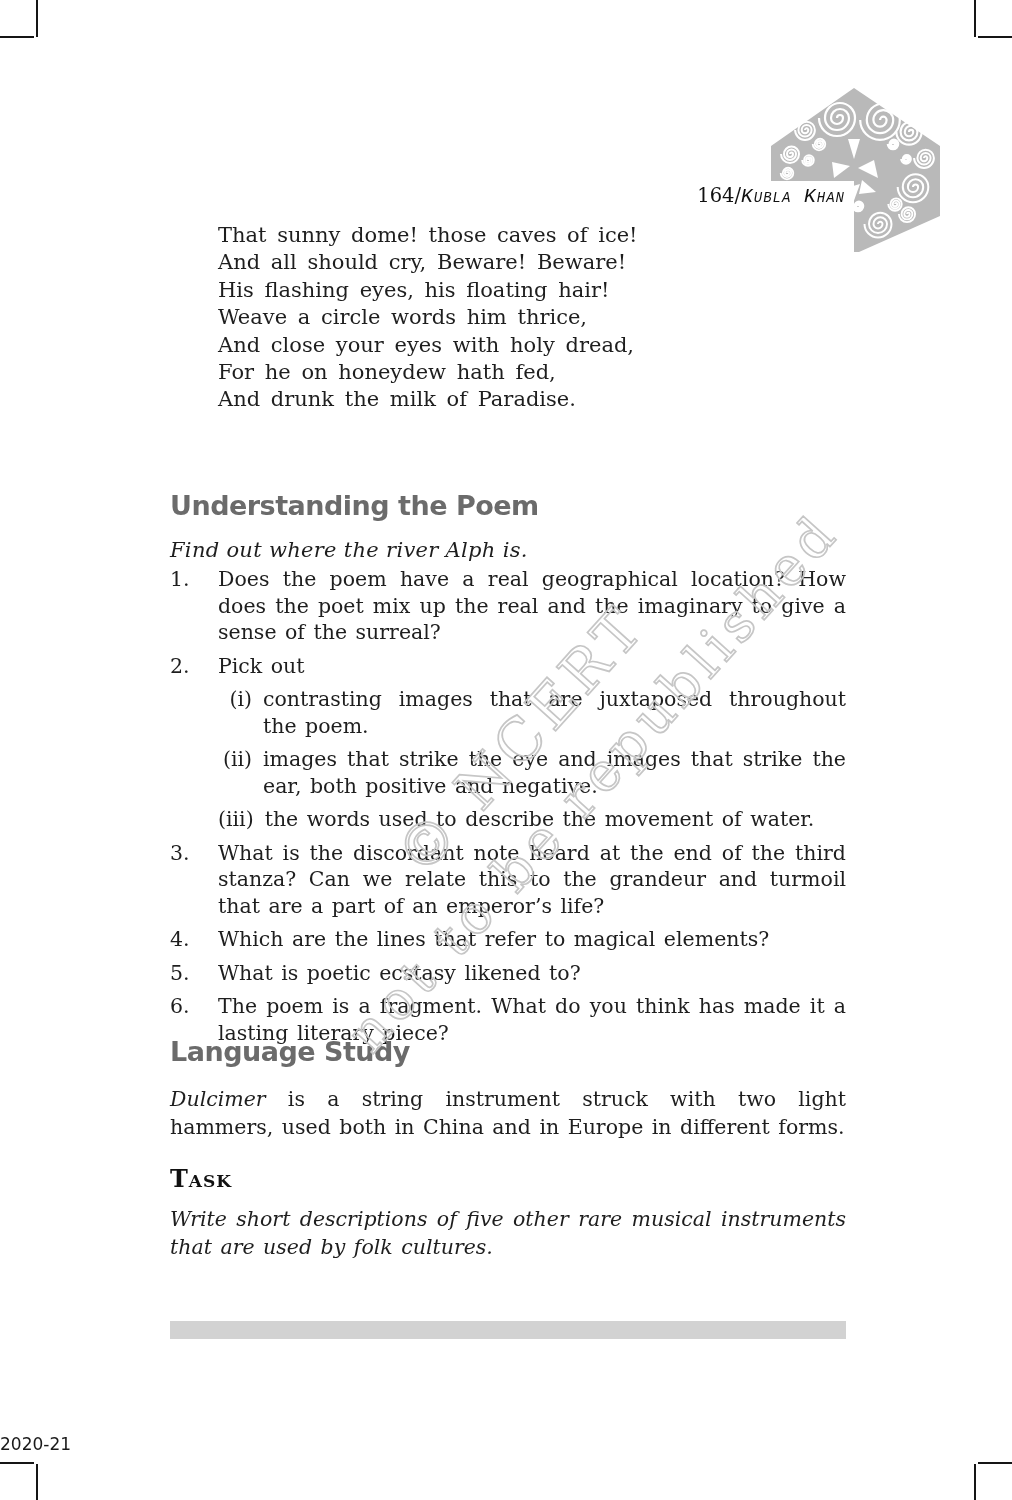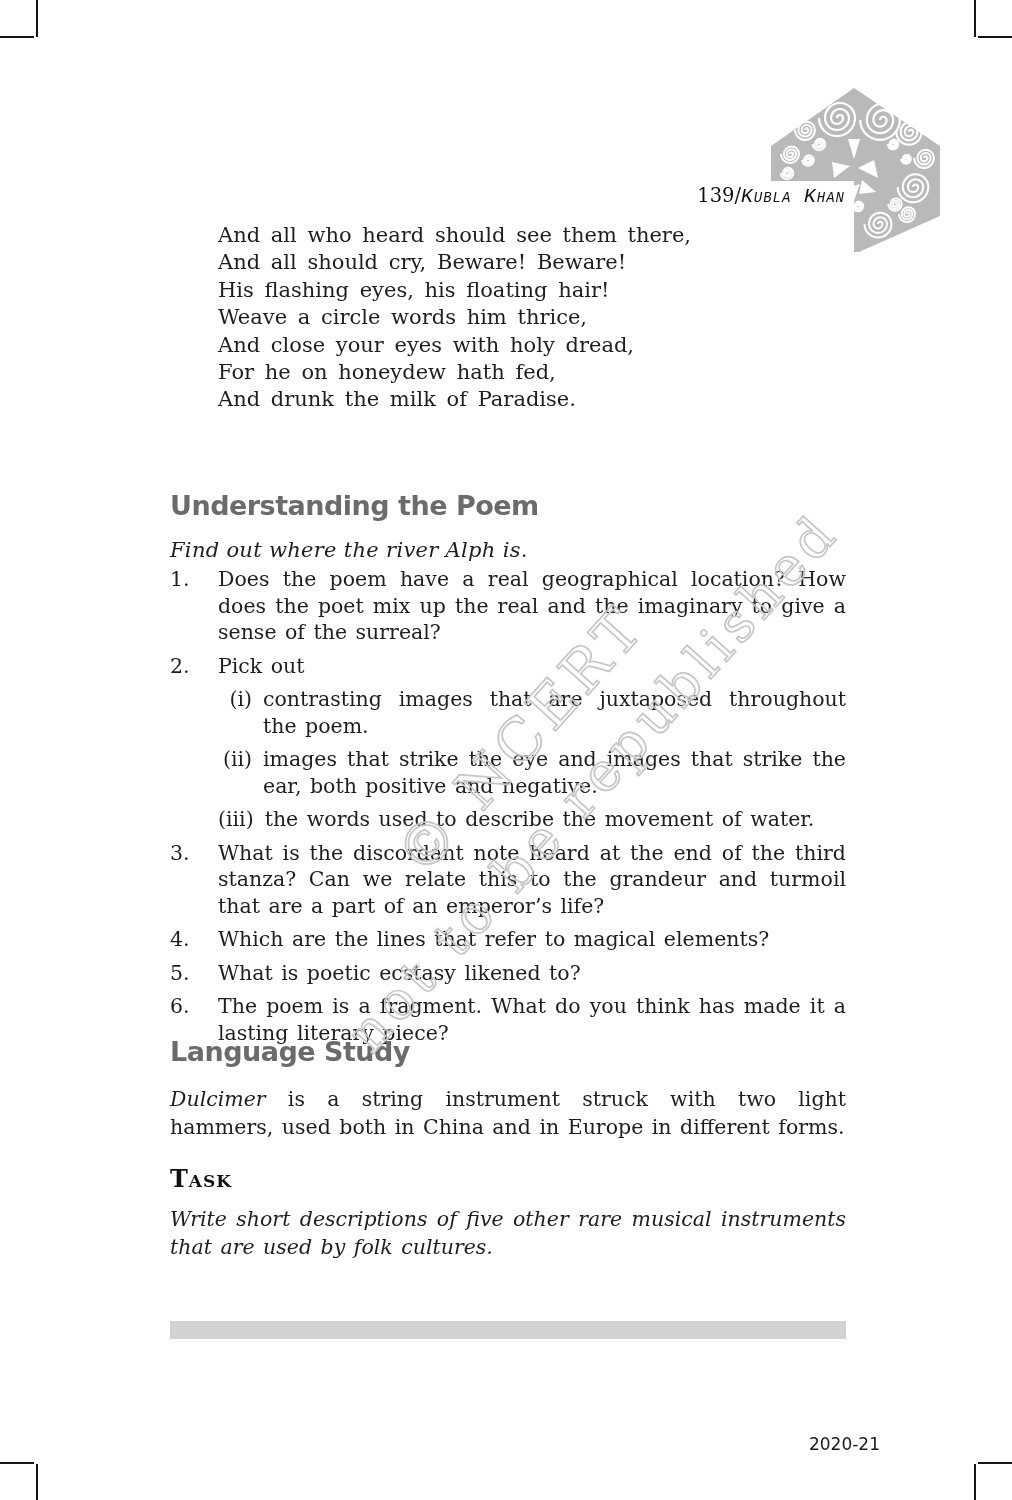--- a/index.html
+++ b/index.html
@@ -60,21 +60,21 @@
   .term{font-style:italic;}
   .task-head{
     position:absolute;left:170px;top:1164px;
     font-weight:bold;font-variant:small-caps;font-size:24px;letter-spacing:1px;color:#111;
   }
   .italic{font-style:italic;}
 
   
   .graybar{position:absolute;left:170px;top:1321px;width:676px;height:18px;background:var(--bar);}
   .footer{
-    position:absolute;left:0;top:1434px;width:880px;text-align:right;
+    position:absolute;left:0;top:1434px;width:880px;text-align:left;
     font-family:"DejaVu Sans","Liberation Sans",sans-serif;font-size:17px;color:#1a1a1a;
   }
 
   
   .wm{
     position:absolute;white-space:nowrap;z-index:5;pointer-events:none;
     font-family:"DejaVu Serif","Liberation Serif",serif;
     color:rgba(201,201,201,0.38);
     -webkit-text-fill-color:rgba(255,255,255,0.06);
     -webkit-text-stroke:1.7px var(--watermark);
@@ -126,25 +126,25 @@
     <polygon points="70,78 88,82 72,94"></polygon>
     <polygon points="112,76 116,94 96,84"></polygon>
     <polygon points="84,104 98,100 90,122"></polygon>
     <polygon points="100,96 114,108 97,110"></polygon>
   </g>
 </svg>
 
 <div class="content">
 
   <div class="pagehead">
-    <span>139/</span><span class="title">Kubla Khan</span>
+    <span>164/</span><span class="title">Kubla Khan</span>
   </div>
 
   <div class="poem">
-    <div>And all who heard should see them there,</div>
+    <div>That sunny dome! those caves of ice!</div>
     <div>And all should cry, Beware! Beware!</div>
     <div>His flashing eyes, his floating hair!</div>
     <div>Weave a circle words him thrice,</div>
     <div>And close your eyes with holy dread,</div>
     <div>For he on honeydew hath fed,</div>
     <div>And drunk the milk of Paradise.</div>
   </div>
 
   <div class="h-sans" style="top:490px;">Understanding the Poem</div>
   <div class="intro">Find out where the river Alph is.</div>

